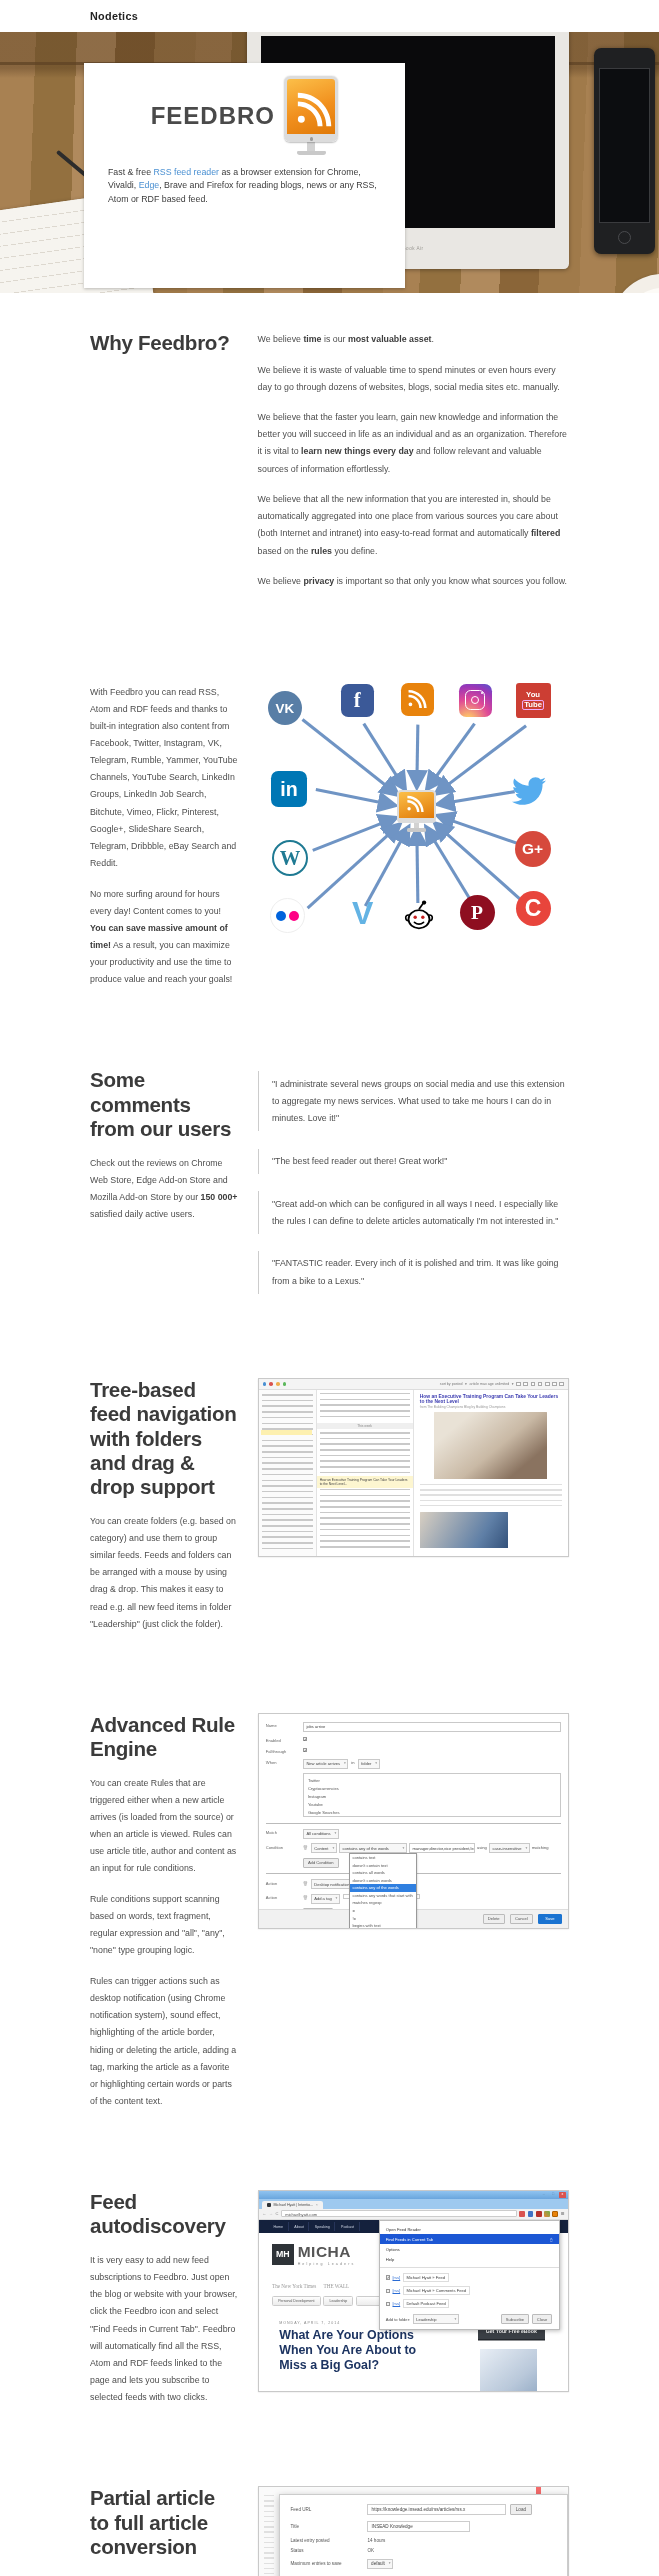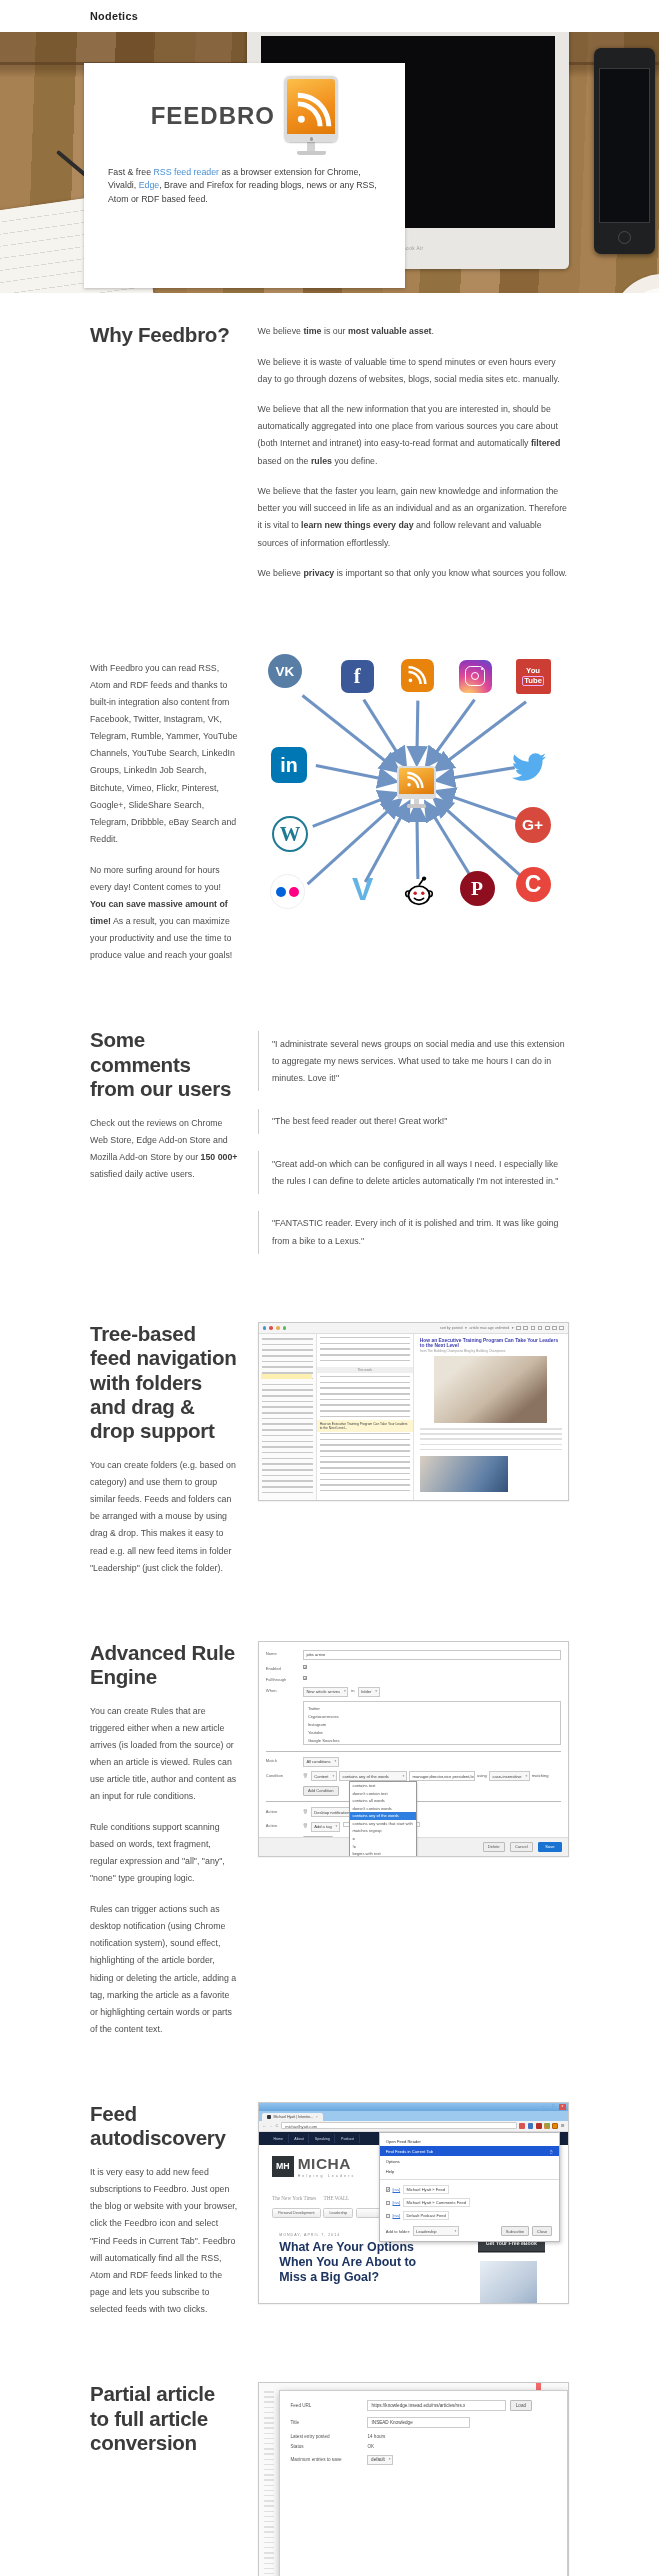--- a/index.html
+++ b/index.html
@@ -1,18 +1,18 @@
 <!DOCTYPE html>
 <html style="font-size:8.2px"><head>
 <meta charset="utf-8">
 <style>
   * { margin:0; padding:0; box-sizing:border-box; }
   html,body { background:#fff; }
   body { width:659px; margin:0 auto; font-family:"Liberation Sans","DejaVu Sans",sans-serif; color:#4d4d4d; }
-  .container { width:479px; margin:0 auto; }
+  .container { width:479px; margin:8px auto; }
 
   
   .site-header { height:32px; background:#fff; display:flex; align-items:center; }
   .site-header .container { width:479px; }
   .brand { font-size:10.8px; font-weight:bold; color:#222; letter-spacing:0.3px; }
 
   
   .hero { position:relative; height:261px; overflow:hidden;
     background:
       linear-gradient(180deg, rgba(40,20,5,.25) 0 36px, rgba(0,0,0,0) 46px),
@@ -201,22 +201,22 @@
 </div>
 
 <section class="section">
   <div class="container row">
     <div class="col-l">
         <h2 class="sec">Why Feedbro?</h2>
       </div>
     <div class="col-r">
       <p class="para"><span>We believe </span><b>time</b><span> is our </span><b>most valuable asset</b><span>.</span></p>
       <p class="para">We believe it is waste of valuable time to spend minutes or even hours every day to go through dozens of websites, blogs, social media sites etc. manually.</p>
+      <p class="para"><span>We believe that the faster you learn, gain new knowledge and information the better you will succeed in life as an individual and as an organization. Therefore it is vital to </span><b>learn new things every day</b><span> and follow relevant and valuable sources of information effortlessly.</span></p>
       <p class="para"><span>We believe that all the new information that you are interested in, should be automatically aggregated into one place from various sources you care about (both Internet and intranet) into easy-to-read format and automatically </span><b>filtered</b><span> based on the </span><b>rules</b><span> you define.</span></p>
-      <p class="para"><span>We believe that the faster you learn, gain new knowledge and information the better you will succeed in life as an individual and as an organization. Therefore it is vital to </span><b>learn new things every day</b><span> and follow relevant and valuable sources of information effortlessly.</span></p>
       <p class="para"><span>We believe </span><b>privacy</b><span> is important so that only you know what sources you follow.</span></p>
     </div>
   </div>
 </section>
 
 <section class="section">
   <div class="container row">
     <div class="col-l">
       <p class="para">With Feedbro you can read RSS, Atom and RDF feeds and thanks to built-in integration also content from Facebook, Twitter, Instagram, VK, Telegram, Rumble, Yammer, YouTube Channels, YouTube Search, LinkedIn Groups, LinkedIn Job Search, Bitchute, Vimeo, Flickr, Pinterest, Google+, SlideShare Search, Telegram, Dribbble, eBay Search and Reddit.</p>
       <p class="para"><span>No more surfing around for hours every day! Content comes to you! </span><b>You can save massive amount of time!</b><span> As a result, you can maximize your productivity and use the time to produce value and reach your goals!</span></p>
@@ -240,21 +240,21 @@
             <line x1="106" y1="350" x2="264" y2="288"></line>
             <line x1="502" y1="336" x2="352" y2="284"></line>
             <line x1="96" y1="462" x2="272" y2="302"></line>
             <line x1="208" y1="458" x2="290" y2="308"></line>
             <line x1="310" y1="452" x2="308" y2="312"></line>
             <line x1="418" y1="456" x2="328" y2="308"></line>
             <line x1="512" y1="448" x2="346" y2="300"></line>
           </g>
         </svg>
 
-        <div class="cicon circle" style="left:10.3px;top:8px;width:34px;height:34px;background:#587ea6;font-size:13.4px;">VK</div>
+        <div class="cicon circle" style="left:10.3px;top:21px;width:34px;height:34px;background:#587ea6;font-size:13.4px;">VK</div>
         <div class="cicon rounded" style="left:83px;top:13.4px;width:33px;height:33px;background:#3b5998;font-size:20.6px;font-family:'Liberation Serif',serif;">f</div>
         <div class="cicon rounded" style="left:143px;top:12.4px;width:33px;height:33px;background:#e8830c;">
           <svg width="20.6" height="20.6" viewBox="0 0 24 24" fill="#fff">
               <path d="M6.2 17.8a2.2 2.2 0 1 1-4.4 0 2.2 2.2 0 0 1 4.4 0zM1.8 6.6v3.1c6.9 0 12.5 5.6 12.5 12.5h3.1c0-8.6-7-15.6-15.6-15.6zM1.8 1.1v3.1c9.9 0 18 8.1 18 18h3.1c0-11.7-9.5-21.1-21.1-21.1z"></path>
             </svg>
         </div>
         <div class="cicon rounded ig" style="left:201px;top:13.4px;width:33px;height:33px;">
           <span class="ig-inner">
               <span class="ig-lens"></span>
               <span class="ig-dot"></span>

